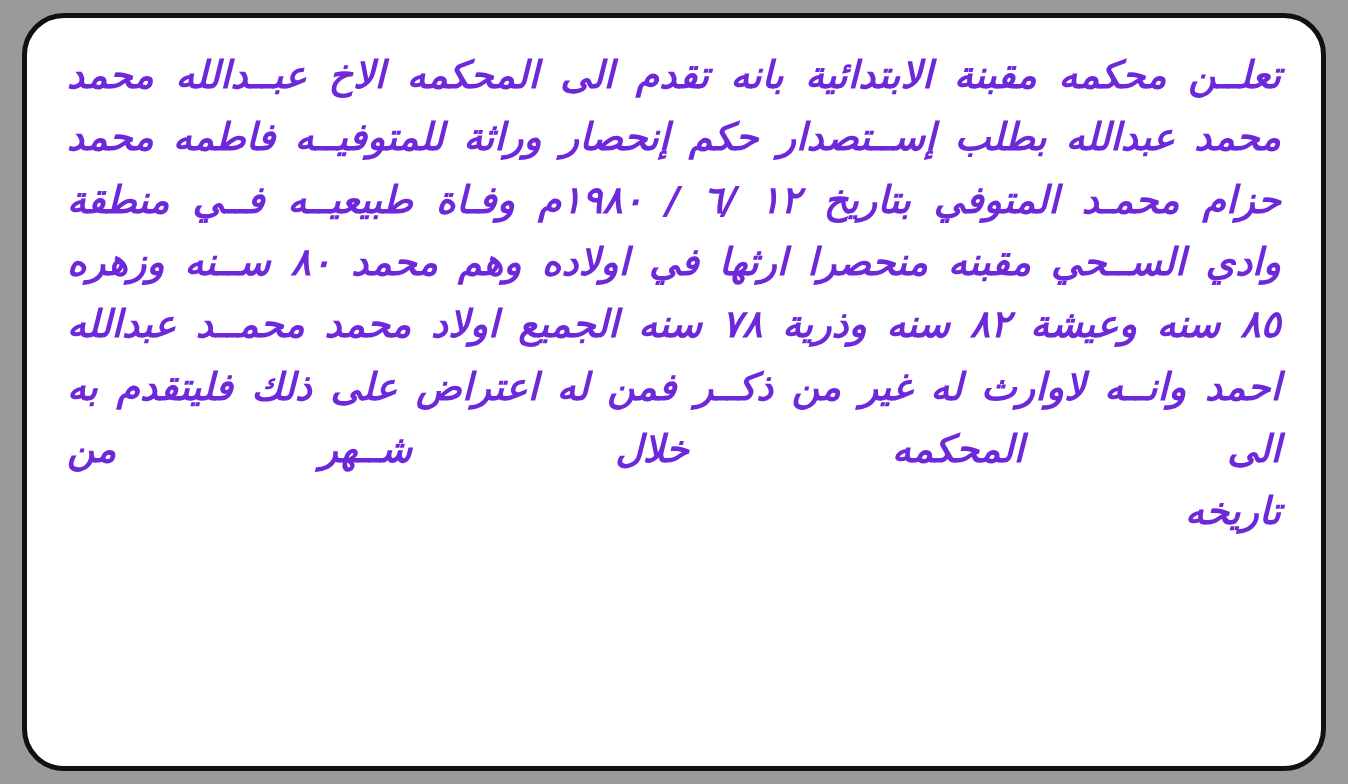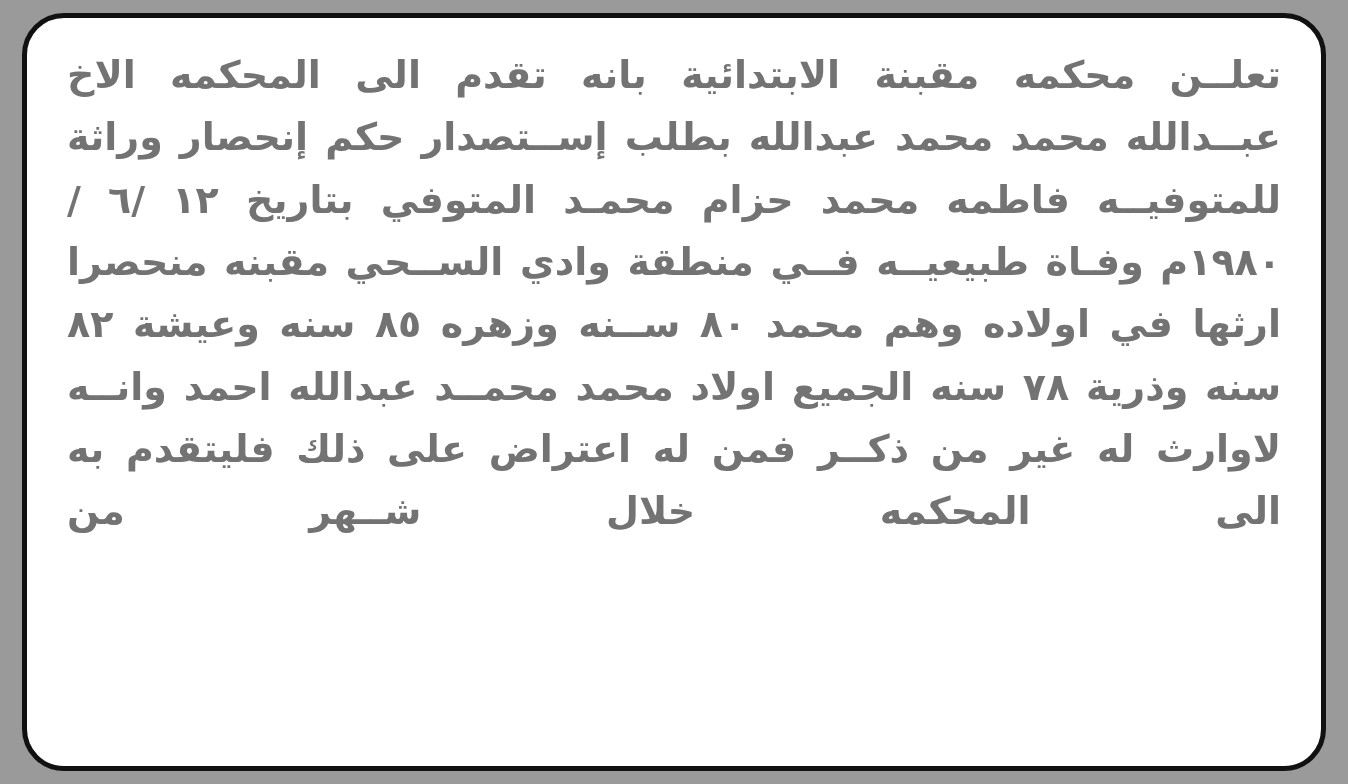--- a/index.html
+++ b/index.html
@@ -50,41 +50,43 @@
 
   .notice-body {
     position: absolute;
     left: 40px;
     right: 40px;
     top: 26px;
     bottom: 14px;
     direction: rtl;
     text-align: justify;
     text-align-last: justify;
-    color: #737373;
+    color: #6d28d9;
     font-family: "DejaVu Sans", sans-serif;
     font-weight: bold;
     font-size: 38px;
     line-height: 1.64;
     letter-spacing: 0px;
     word-spacing: 2px;
+    font-style: italic;
   }
 
   .notice-body .last-line {
     display: block;
     text-align: right;
     text-align-last: right;
   }
 </style>
 </head>
 <body>
 
 <div class="page">
 
   <div class="outer-frame"></div>
 
   <div class="notice-card">
     <div class="notice-body">
       <span>تعلــن محكمه مقبنة الابتدائية بانه تقدم الى المحكمه الاخ عبــدالله محمد محمد عبدالله بطلب إســتصدار حكم إنحصار وراثة للمتوفيــه فاطمه محمد حزام محمـد المتوفي بتاريخ ١٢ /٦ / ١٩٨٠م وفـاة طبيعيــه فــي منطقة وادي الســحي مقبنه منحصرا ارثها في اولاده وهم محمد ٨٠ ســنه وزهره ٨٥ سنه وعيشة ٨٢ سنه وذرية ٧٨ سنه الجميع اولاد محمد محمــد عبدالله احمد وانــه لاوارث له غير من ذكــر فمن له اعتراض على ذلك فليتقدم به الى المحكمه خلال شــهر من</span>
+      <span class="last-line">تاريخه</span>
     </div>
   </div>
 
 </div>
 
 </body></html>

